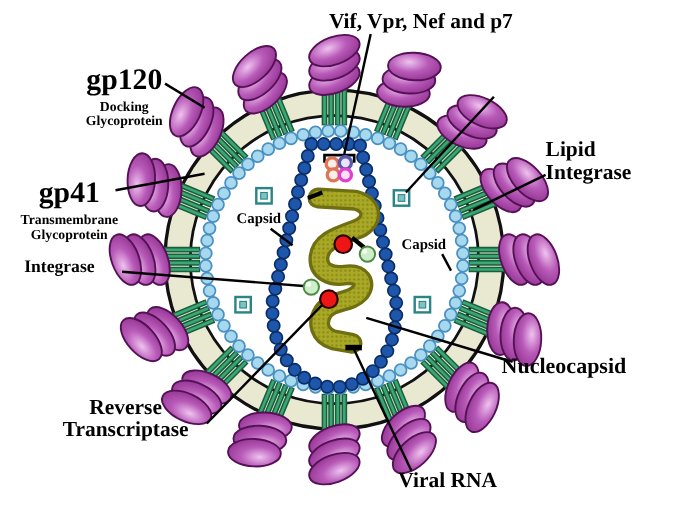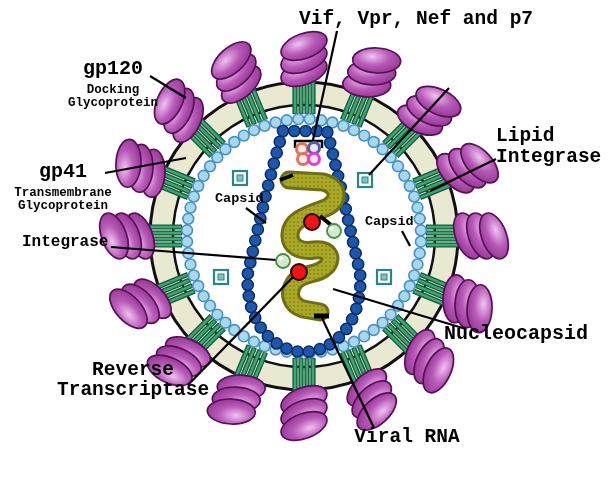--- a/index.html
+++ b/index.html
@@ -1,22 +1,22 @@
 <!DOCTYPE html>
 <html><head>
 <meta charset="utf-8">
 <style>
   html,body{margin:0;padding:0;background:#ffffff;}
   .stage{position:relative;width:614px;height:480px;overflow:hidden;background:#ffffff;
          font-family:"Liberation Sans",sans-serif;}
   svg{position:absolute;left:0;top:0;}
   .lbl{position:absolute;font-weight:bold;color:#000;white-space:nowrap;line-height:1.08;
-       font-family:Liberation Mono, monospace;}
+       font-family:Liberation Serif, serif;}
   .b19{font-size:19.5px;}
-  .b21{font-size:20px;}
+  .b21{font-size:27px;}
   .b12{font-size:12.5px;line-height:1.05;}
   .b13{font-size:13.5px;}
   .center{text-align:center;}
   .subgap{margin-top:4px;}
   .lh10{line-height:1.0;text-align:center;}
   .lh12{line-height:1.2;}
 </style>
 </head>
 <body>
 
@@ -432,21 +432,21 @@
     <div class="b21">gp41</div>
     <div class="b12 subgap">Transmembrane</div>
     <div class="b12">Glycoprotein</div>
   </div>
 
   <div class="lbl b13" style="left:215px;top:192px">Capsid</div>
   <div class="lbl b13" style="left:365px;top:215px">Capsid</div>
 
   <div class="lbl" style="left:22px;top:234px;font-size:16px">Integrase</div>
 
-  <div class="lbl" style="left:444px;top:323px;font-size:20px">Nucleocapsid</div>
+  <div class="lbl" style="left:456px;top:323px;font-size:20px">Nucleocapsid</div>
 
   <div class="lbl b19 lh10" style="left:57px;top:361px">
     <div>Reverse</div>
     <div>Transcriptase</div>
   </div>
 
   <div class="lbl b19 lh12 center" style="left:332px;top:426px;width:150px">
     <div>Viral RNA</div>
   </div>
 

